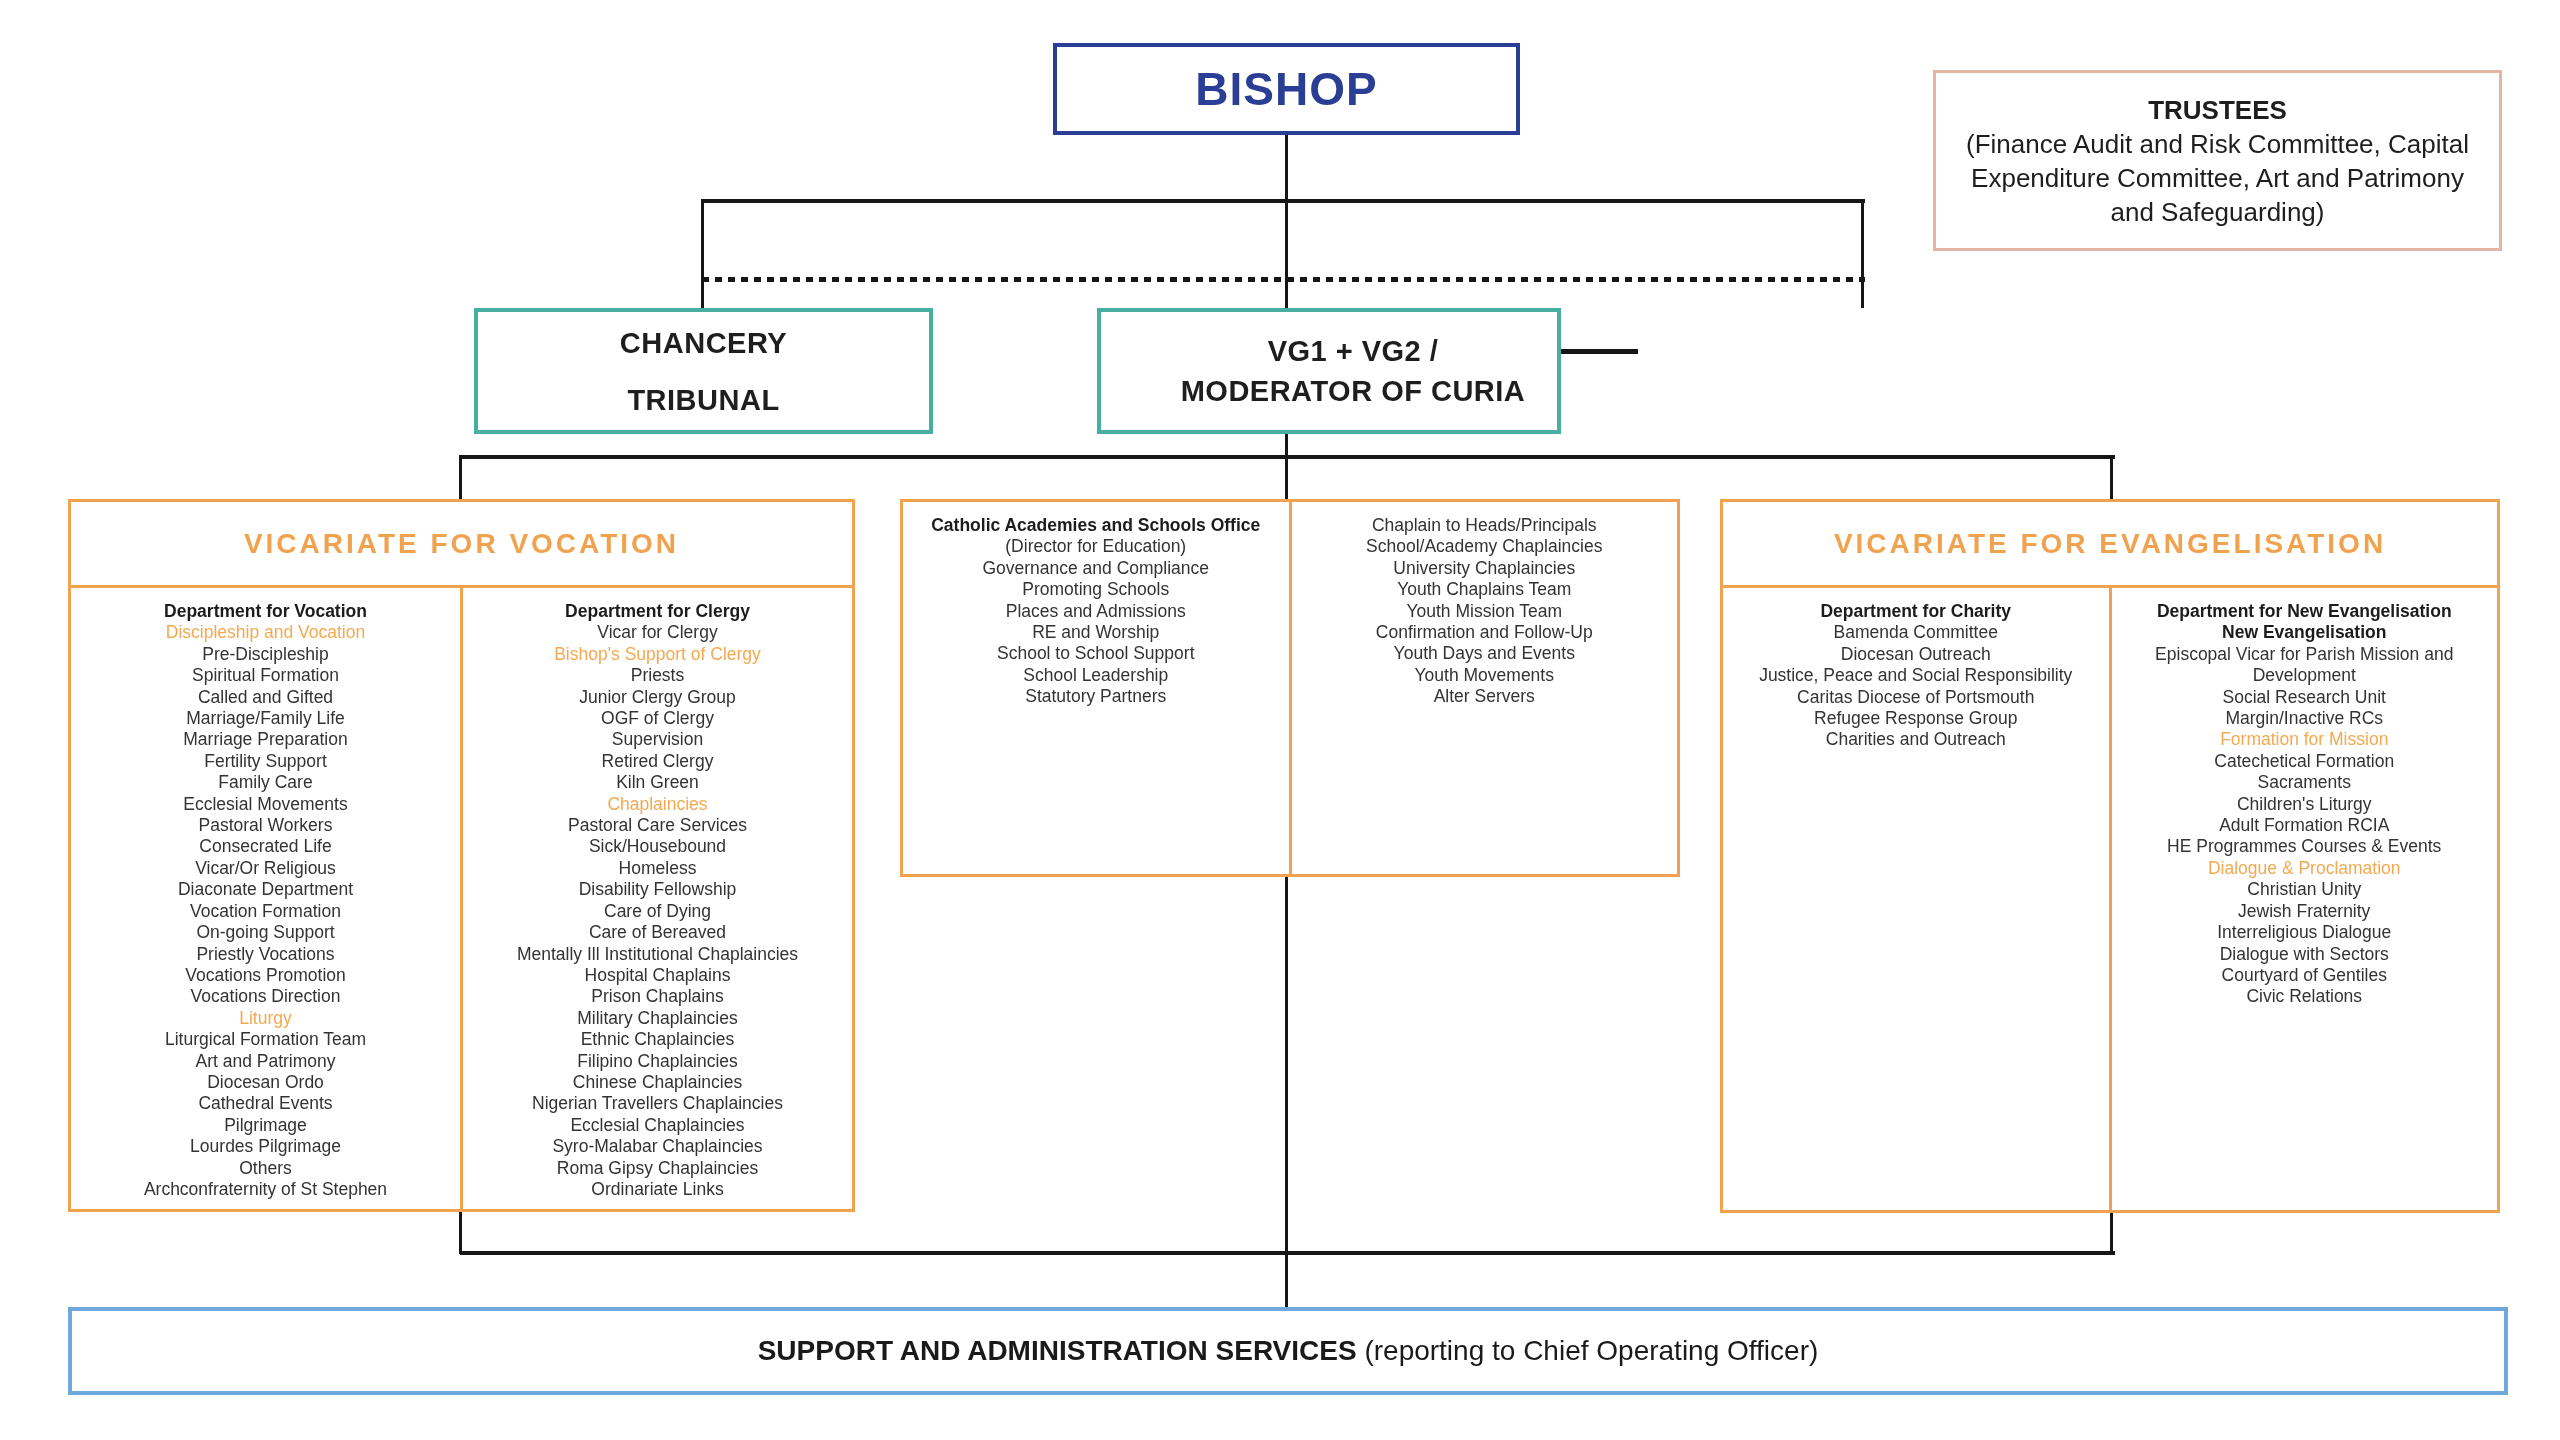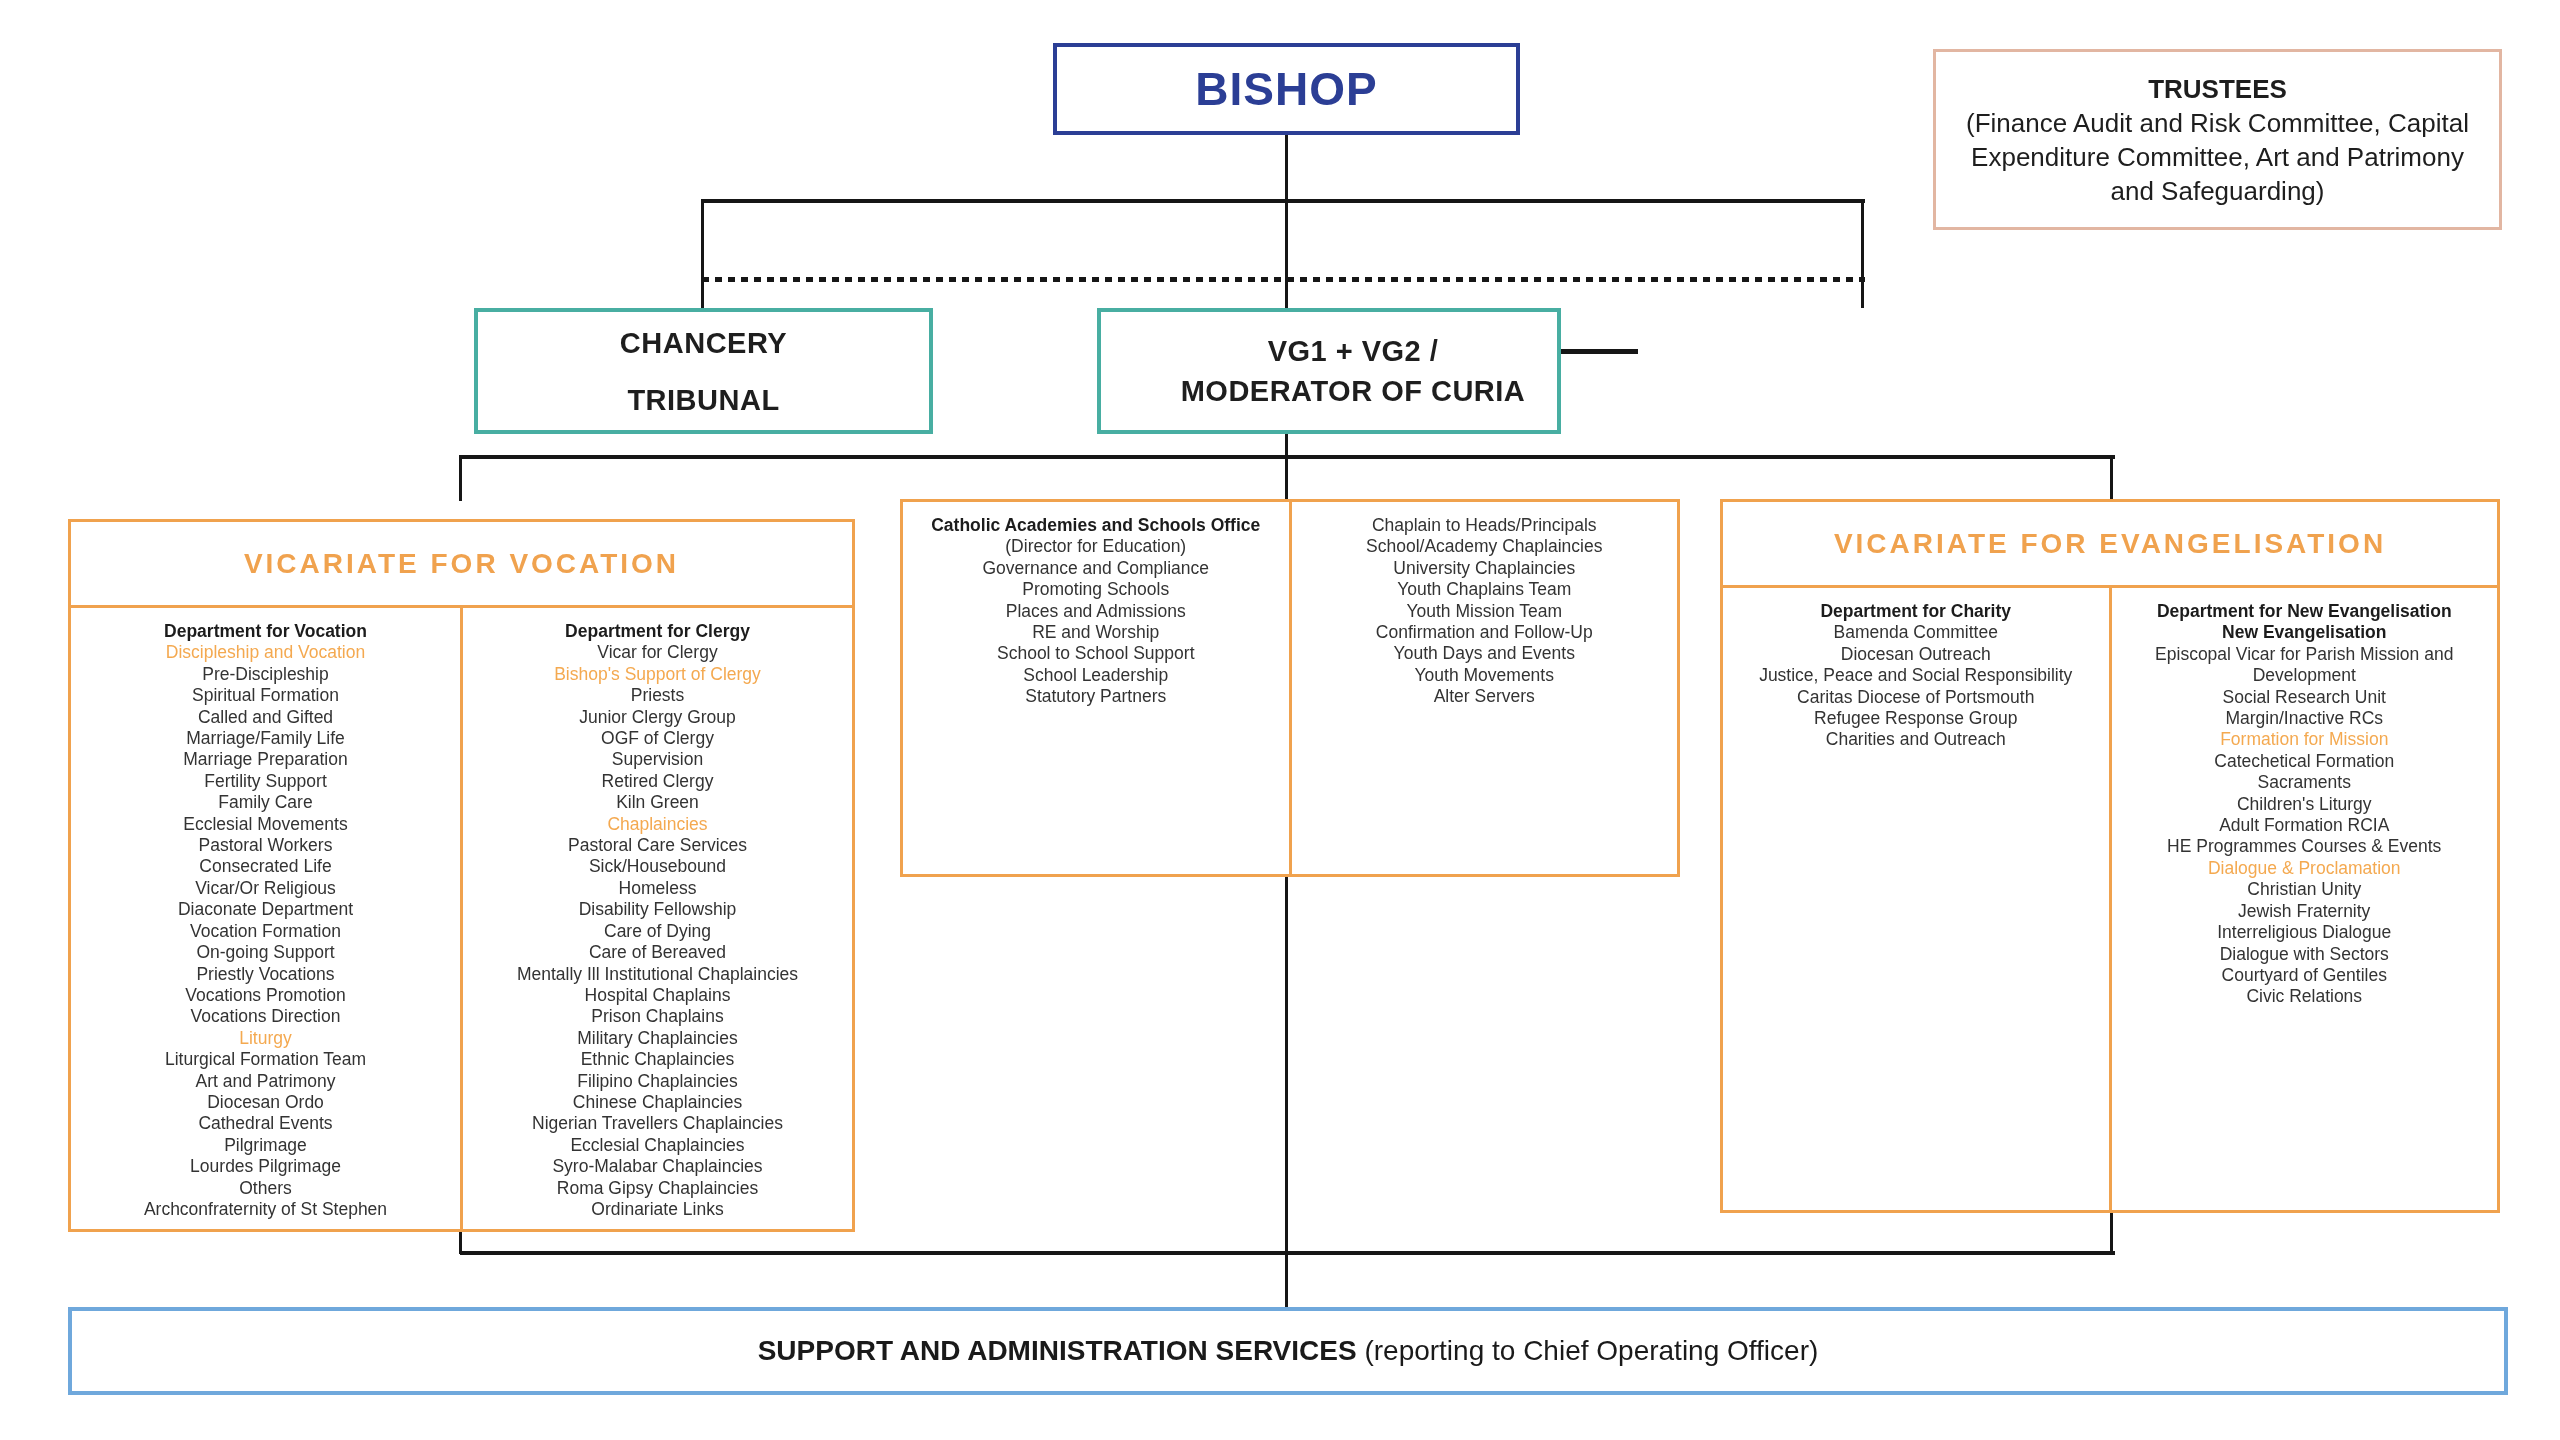--- a/index.html
+++ b/index.html
@@ -7,21 +7,21 @@
   #canvas{position:relative;width:2560px;height:1440px;background:#ffffff;overflow:hidden;}
 
   
   .line{position:absolute;background:#161616;z-index:1;}
   .line.dotted{background:repeating-linear-gradient(to right,#161616 0 7px,transparent 7px 13px);}
 
   
   .obox{position:absolute;background:#ffffff;z-index:2;box-sizing:border-box;display:flex;align-items:center;justify-content:center;text-align:center;}
 
   .bishop{border:4px solid #2b3e95;color:#2b3e95;font-size:46px;font-weight:bold;letter-spacing:1px;}
-  .trustees{border:3px solid #e2b6a2;color:#1e1e1e;font-size:26px;line-height:34px;flex-direction:column;padding:6px 20px;}
+  .trustees{border:3px solid #e2b6a2;color:#1e1e1e;font-size:26px;line-height:34px;flex-direction:column;padding:6px 20px;margin-top:21px;}
   .trustees .t-title{font-weight:bold;}
   .trustees .t-sub{max-width:505px;}
 
   .teal{border:4px solid #48aea2;color:#1e1e1e;font-size:29px;font-weight:600;line-height:40px;flex-direction:column;letter-spacing:0.5px;}
 
   .vic{border:3px solid #f0a24e;z-index:2;position:absolute;background:#fff;box-sizing:border-box;display:flex;flex-direction:column;}
   .vic-header{height:83px;border-bottom:3px solid #f0a24e;display:flex;align-items:center;justify-content:center;
               color:#f0a24e;font-size:28px;font-weight:600;letter-spacing:3px;flex:none;}
   .vic-cols{display:flex;flex:1;min-height:0;}
   .vic-col{flex:1;padding-top:13px;text-align:center;}
@@ -66,21 +66,21 @@
 
   <div class="obox teal" style="left:474px;top:308px;width:459px;height:126px;gap:17px;">
     <div>CHANCERY</div>
     <div>TRIBUNAL</div>
   </div>
   <div class="obox teal" style="left:1097px;top:308px;width:464px;height:126px;padding-left:48px;">
     <div>VG1 + VG2 /</div>
     <div>MODERATOR OF CURIA</div>
   </div>
 
-  <div class="vic" style="left:68px;top:499px;width:787px;height:713px;margin-top:20px;">
+  <div class="vic" style="left:68px;top:499px;width:787px;height:713px;">
     <div class="vic-header">VICARIATE FOR VOCATION</div>
     <div class="vic-cols">
       <div class="vic-col">
           <div class="entry bold">Department for Vocation</div>
           <div class="entry orange">Discipleship and Vocation</div>
           <div class="entry">Pre-Discipleship</div>
           <div class="entry">Spiritual Formation</div>
           <div class="entry">Called and Gifted</div>
           <div class="entry">Marriage/Family Life</div>
           <div class="entry">Marriage Preparation</div>

